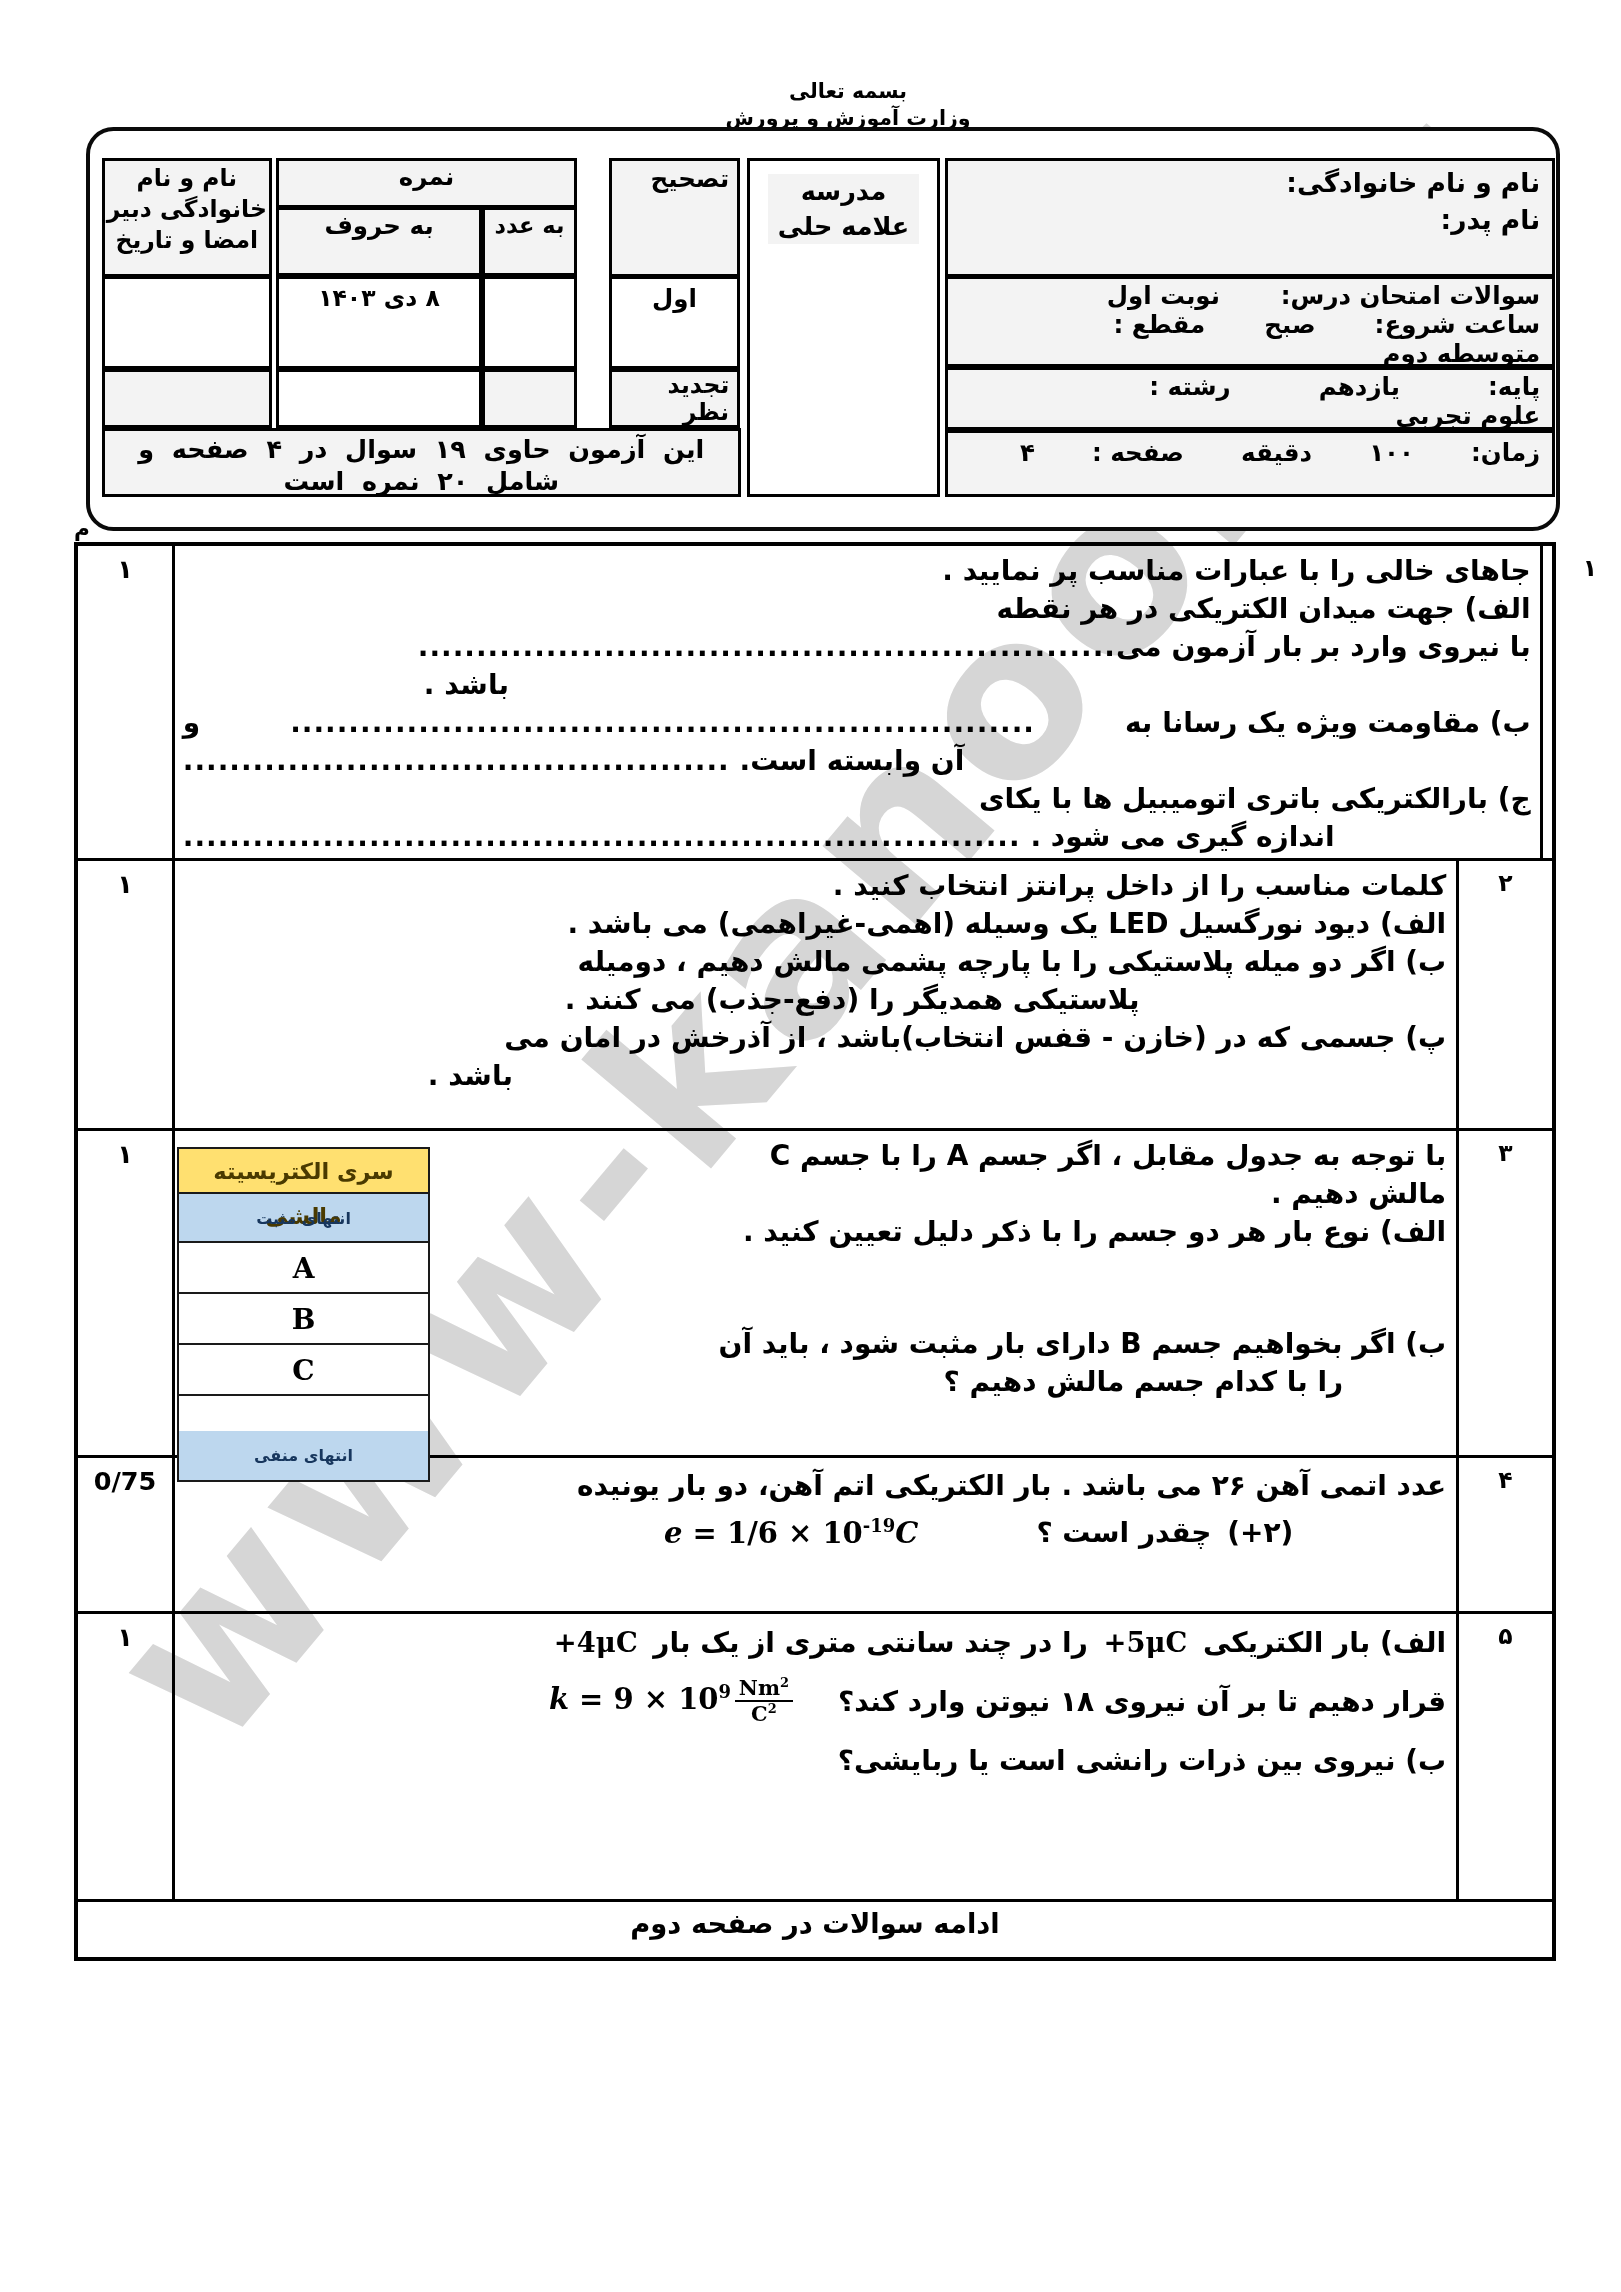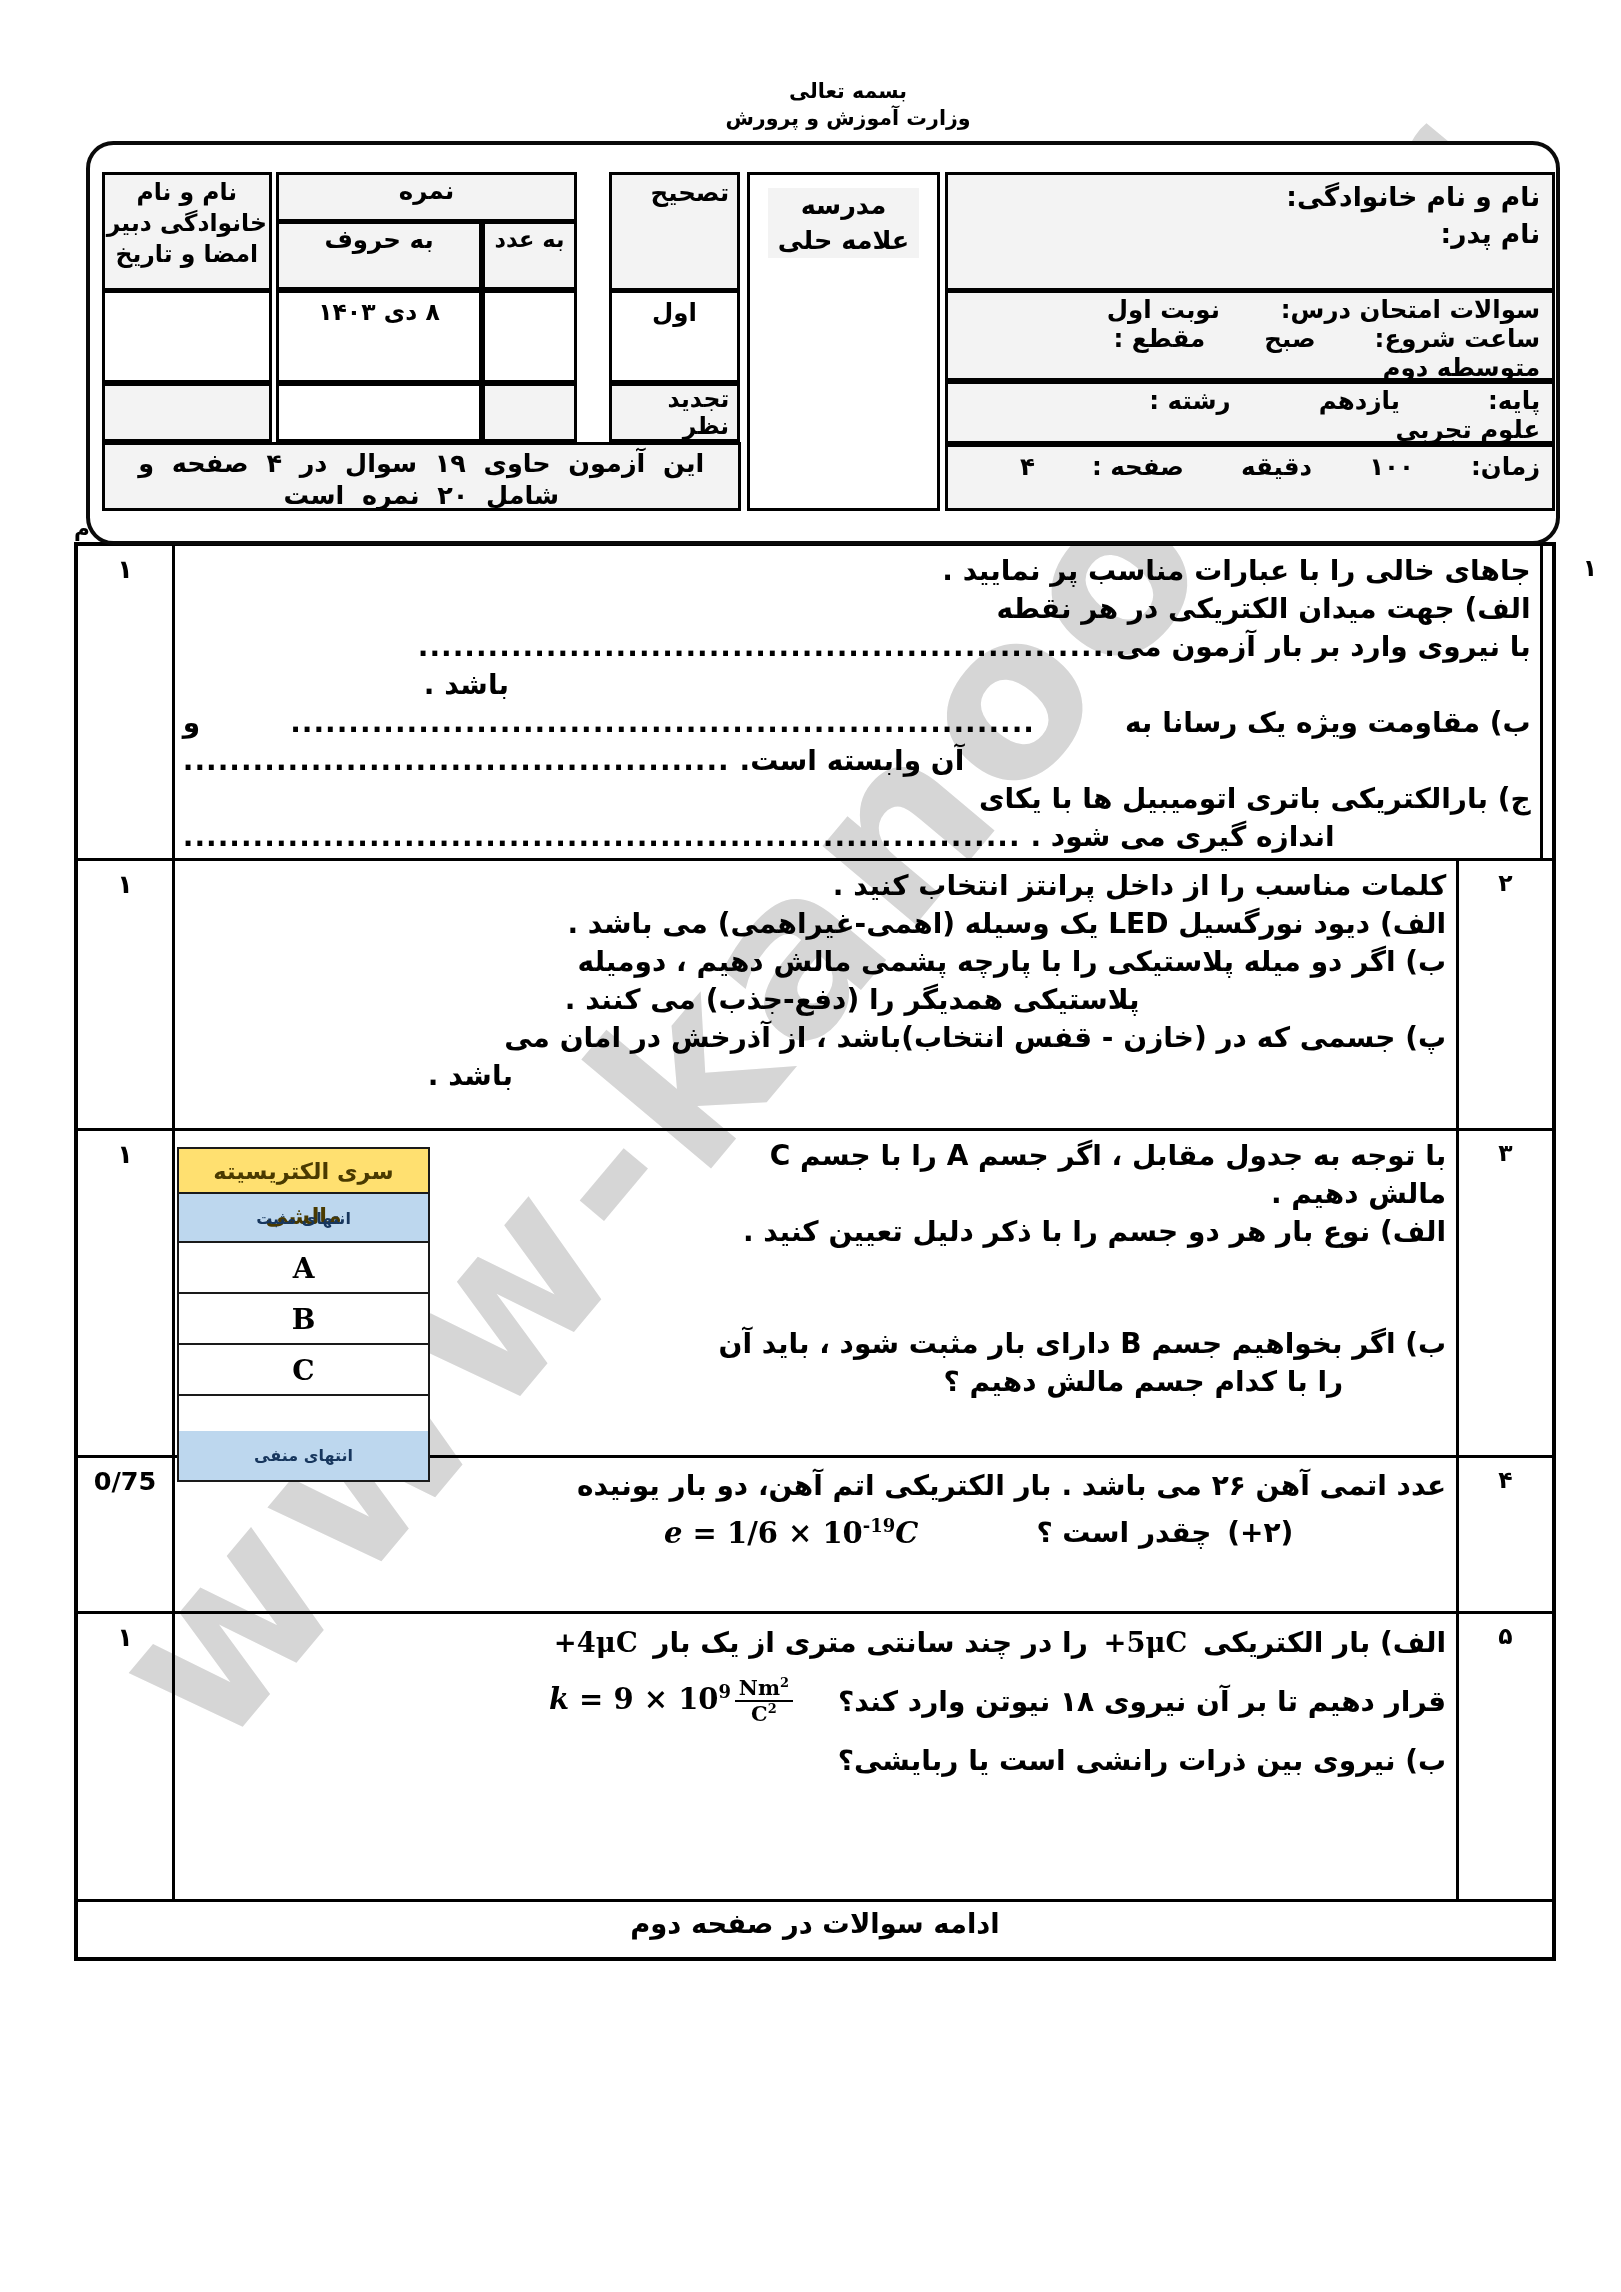--- a/index.html
+++ b/index.html
@@ -7,21 +7,21 @@
         font-family:"DejaVu Sans",sans-serif;color:#000;}
   
   .watermark{position:absolute;left:-157px;top:902px;width:1764px;z-index:0;
              transform:rotate(-50deg);font-size:223px;font-weight:bold;
              color:#d6d6d6;letter-spacing:9.8px;white-space:nowrap;}
   
   .topblock{position:absolute;left:549px;top:78px;width:598px;text-align:center;z-index:1;}
   .topblock div{font-size:20.6px;font-weight:bold;line-height:26.5px;}
   .fragment{position:absolute;left:74px;top:516px;font-size:21.6px;font-weight:bold;z-index:1;}
   
-  .hbox{position:absolute;left:86px;top:141px;width:1474px;height:404px;z-index:2;
+  .hbox{position:absolute;left:86px;top:127px;width:1474px;height:404px;z-index:2;
         border:4.9px solid #0a0a0a;border-radius:27.4px;background:#fff;box-sizing:border-box;}
   .cell{position:absolute;border:3.9px solid #000;box-sizing:border-box;font-weight:bold;
         font-size:24.5px;line-height:31px;}
   .tint{background:#f3f3f3;}
   .c-center{display:flex;align-items:flex-start;justify-content:center;text-align:center;}
   .rtl{direction:rtl;}
   
   .qtable{position:absolute;left:74px;top:542px;width:1482px;z-index:1;
           border:4.9px solid #000;box-sizing:border-box;}
   .qrow{display:flex;border-bottom:3.9px solid #000;}

